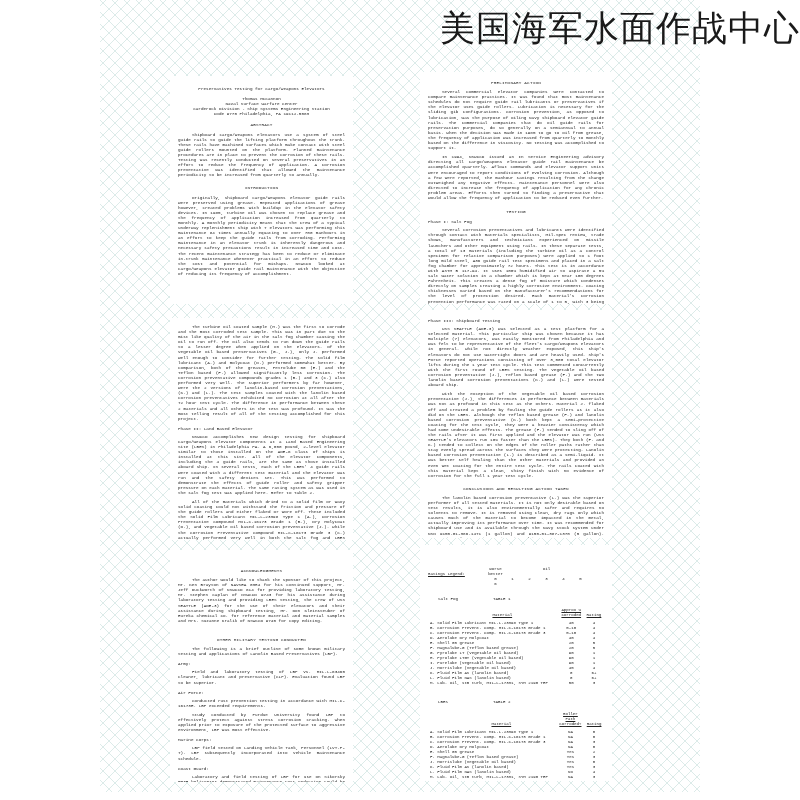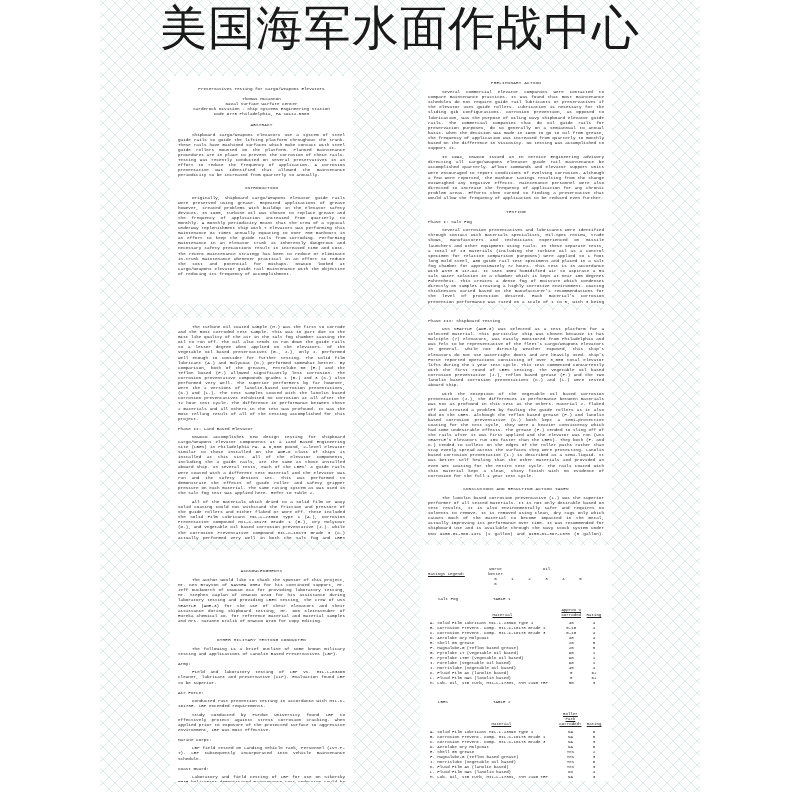--- a/index.html
+++ b/index.html
@@ -12,22 +12,22 @@
     background-color:#ffffff;
     background-image:
       linear-gradient(45deg, transparent 46%, #d6e8e6 47%, #d6e8e6 53%, transparent 54%),
       linear-gradient(-45deg, transparent 46%, #d6e8e6 47%, #d6e8e6 53%, transparent 54%);
     background-size:12px 12px;
     background-position:0 0, 0 6px;
     opacity:0.85;
   }
   .page-title {
     position:absolute; left:0; right:0; top:4px; height:48px;
-    text-align:center; font-family:"DejaVu Sans", sans-serif;
-    font-size:47px; line-height:48px; color:#1a1a1a; letter-spacing:1px;
+    text-align:right; font-family:"DejaVu Sans", sans-serif;
+    font-size:35px; line-height:48px; color:#1a1a1a; letter-spacing:1px;
     background:rgba(255,255,255,0.0);
   }
   .doc {
     position:absolute; background:#ffffff; color:#222;
     font-family:"Liberation Mono", monospace;
     font-size:4.3px; line-height:5.1px; overflow:hidden;
     padding:6px 8px; box-sizing:border-box;
   }
   .doc .center { text-align:center; }
   .doc .h { text-align:center; margin:6px 0 4px 0; letter-spacing:0.2px; }

